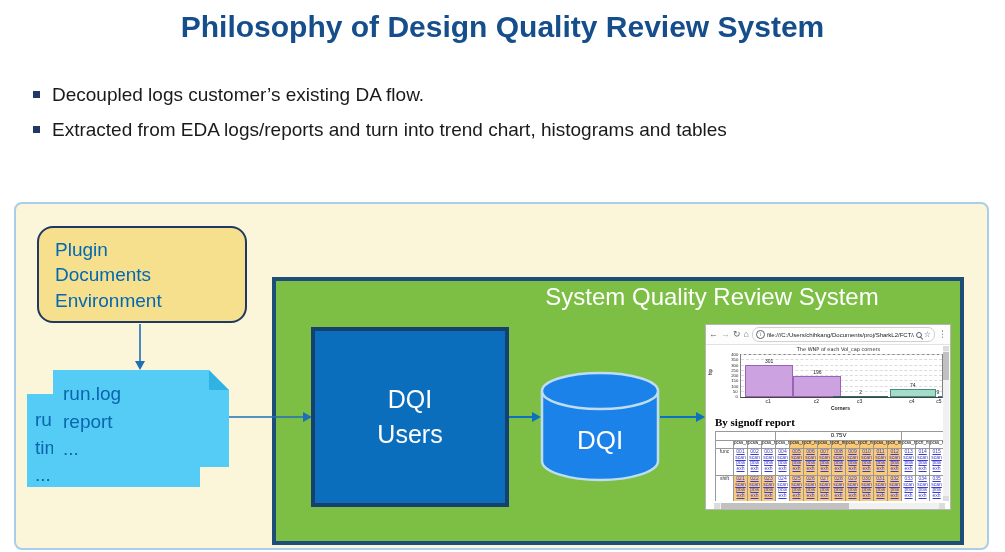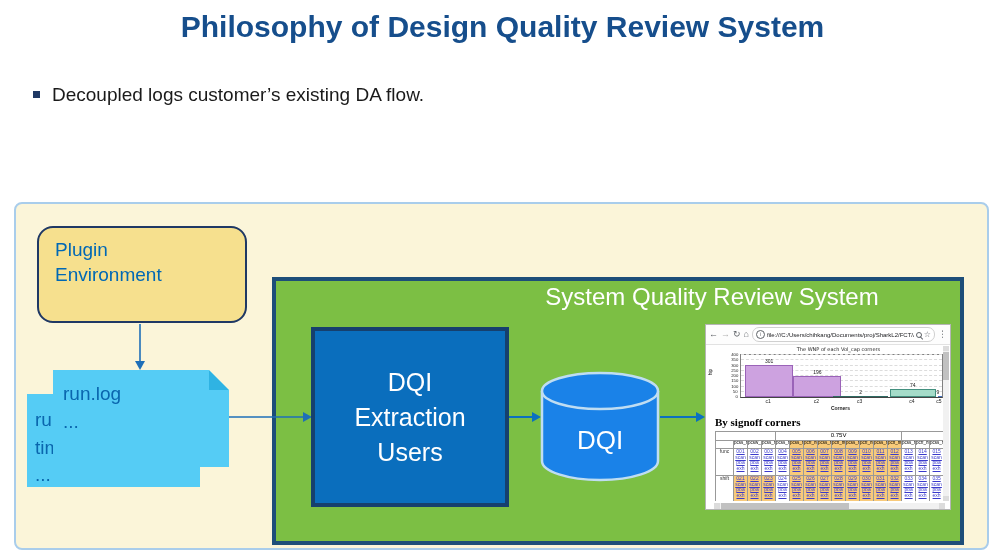--- a/index.html
+++ b/index.html
@@ -90,58 +90,60 @@
   .hnub{position:absolute;top:0;width:6px;height:6px;background:#dcdcdc;}
   .hthumb{position:absolute;left:7px;top:0;height:6px;width:128px;background:#c1c1c1;}
 </style>
 </head>
 <body>
 
 <div class="title">Philosophy of Design Quality Review System</div>
 
 <ul class="bullets">
     <li>Decoupled logs customer’s existing DA flow.</li>
+    <li>Extracted from EDA logs/reports and turn into trend chart, histograms and tables</li>
   </ul>
 
 <div class="abs stage">
 
   <div class="abs dae">
     <div>Plugin</div>
+    <div>Documents</div>
     <div>Environment</div>
   </div>
 
   <svg class="arrow" style="left:116px;top:120px" width="16" height="46">
     <line x1="8" y1="0" x2="8" y2="38" stroke="#1E6FB8" stroke-width="1.6"></line>
     <polygon points="3,37 13,37 8,46" fill="#1E6FB8"></polygon>
   </svg>
 
   <div class="abs card back">
     <div>run.log</div>
     <div>timing</div>
     <div>...</div>
   </div>
   <div class="abs card front">
     <div class="fold"></div>
     <div>run.log</div>
+    <div>report</div>
     <div>...</div>
   </div>
 
   <svg class="arrow" style="left:213px;top:205px;z-index:2" width="84" height="16">
     <line x1="0" y1="8" x2="75" y2="8" stroke="#1E6FB8" stroke-width="1.6"></line>
     <polygon points="74,3 74,13 83,8" fill="#1E6FB8"></polygon>
   </svg>
 
   <div class="abs green">
     <div class="green-title">System Quality Review System</div>
   </div>
 
   <div class="abs plugin">
     <div>
       <div>DQI</div>
-      <div>Extraction</div>
       <div>Users</div>
     </div>
   </div>
 
   <svg class="arrow" style="left:493px;top:205px;z-index:3" width="33" height="16">
     <line x1="0" y1="8" x2="24" y2="8" stroke="#0B70C0" stroke-width="2"></line>
     <polygon points="23,3 23,13 32,8" fill="#0B70C0"></polygon>
   </svg>
 
   <svg class="arrow" style="left:524px;top:165px;z-index:3" width="120" height="115" viewBox="0 0 120 115">
@@ -205,21 +207,21 @@
       </div>
     <div class="xticks" id="xticks">
         <span class="xtl" style="left: 14%;">c1</span>
         <span class="xtl" style="left: 38%;">c2</span>
         <span class="xtl" style="left: 59.5%;">c3</span>
         <span class="xtl" style="left: 85.5%;">c4</span>
         <span class="xtl" style="left: 99%;">c5</span>
       </div>
     <div class="xlabel">Corners</div>
 
-    <div class="bysignoff">By signoff corners</div>
+    <div class="bysignoff">By signoff report</div>
     <div class="tblwrap">
       <table class="corners" id="cornertable">
           <colgroup>
             <col style="width: 18px;">
             <col style="width: 14px;">
             <col style="width: 14px;">
             <col style="width: 14px;">
             <col style="width: 14px;">
             <col style="width: 14px;">
             <col style="width: 14px;">

